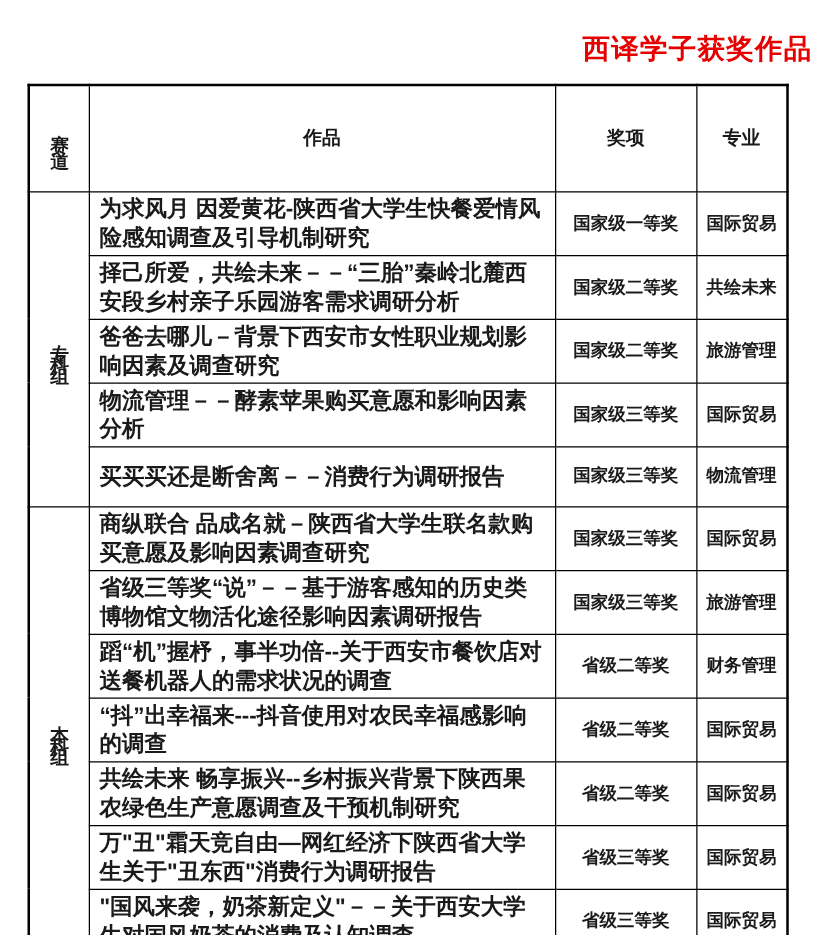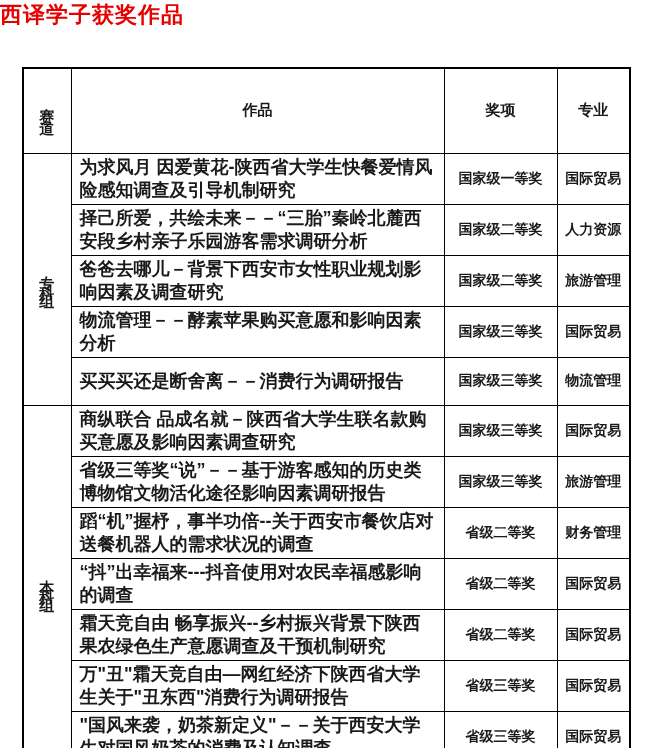--- a/index.html
+++ b/index.html
@@ -9,21 +9,22 @@
     font-family: "Liberation Sans", "DejaVu Sans", sans-serif;
   }
   .page {
     position: relative;
     width: 650px;
     height: 748px;
     background: #ffffff;
     overflow: hidden;
   }
   .doc-title {
-    text-align: left;
+    margin-top: 24px;
+    text-align: right;
     font-size: 22px;
     font-weight: bold;
     letter-spacing: 1px;
     color: #e60000;
   }
   table.awards {
     position: absolute;
     left: 22px;
     top: 67px;
     width: 607px;
@@ -112,21 +113,21 @@
       <td class="group-cell" rowspan="5">
         <span class="vtext-group">专科组</span>
       </td>
       <td class="work-cell">为求风月 因爱黄花-陕西省大学生快餐爱情风险感知调查及引导机制研究</td>
       <td class="award-cell">国家级一等奖</td>
       <td class="major-cell">国际贸易</td>
     </tr>
     <tr class="data-row">
       <td class="work-cell">择己所爱，共绘未来－－“三胎”秦岭北麓西安段乡村亲子乐园游客需求调研分析</td>
       <td class="award-cell">国家级二等奖</td>
-      <td class="major-cell">人力资源</td>
+      <td class="major-cell">共绘未来</td>
     </tr>
     <tr class="data-row">
       <td class="work-cell">爸爸去哪儿－背景下西安市女性职业规划影响因素及调查研究</td>
       <td class="award-cell">国家级二等奖</td>
       <td class="major-cell">旅游管理</td>
     </tr>
     <tr class="data-row">
       <td class="work-cell">物流管理－－酵素苹果购买意愿和影响因素分析</td>
       <td class="award-cell">国家级三等奖</td>
       <td class="major-cell">国际贸易</td>
@@ -154,21 +155,21 @@
       <td class="work-cell">蹈“机”握杼，事半功倍--关于西安市餐饮店对送餐机器人的需求状况的调查</td>
       <td class="award-cell">省级二等奖</td>
       <td class="major-cell">财务管理</td>
     </tr>
     <tr class="data-row">
       <td class="work-cell">“抖”出幸福来---抖音使用对农民幸福感影响的调查</td>
       <td class="award-cell">省级二等奖</td>
       <td class="major-cell">国际贸易</td>
     </tr>
     <tr class="data-row">
-      <td class="work-cell">霜天竞自由 畅享振兴--乡村振兴背景下陕西果农绿色生产意愿调查及干预机制研究</td>
+      <td class="work-cell">共绘未来 畅享振兴--乡村振兴背景下陕西果农绿色生产意愿调查及干预机制研究</td>
       <td class="award-cell">省级二等奖</td>
       <td class="major-cell">国际贸易</td>
     </tr>
     <tr class="data-row">
       <td class="work-cell">万"丑"霜天竞自由—网红经济下陕西省大学生关于"丑东西"消费行为调研报告</td>
       <td class="award-cell">省级三等奖</td>
       <td class="major-cell">国际贸易</td>
     </tr>
     <tr class="data-row">
       <td class="work-cell">"国风来袭，奶茶新定义"－－关于西安大学生对国风奶茶的消费及认知调查</td>

